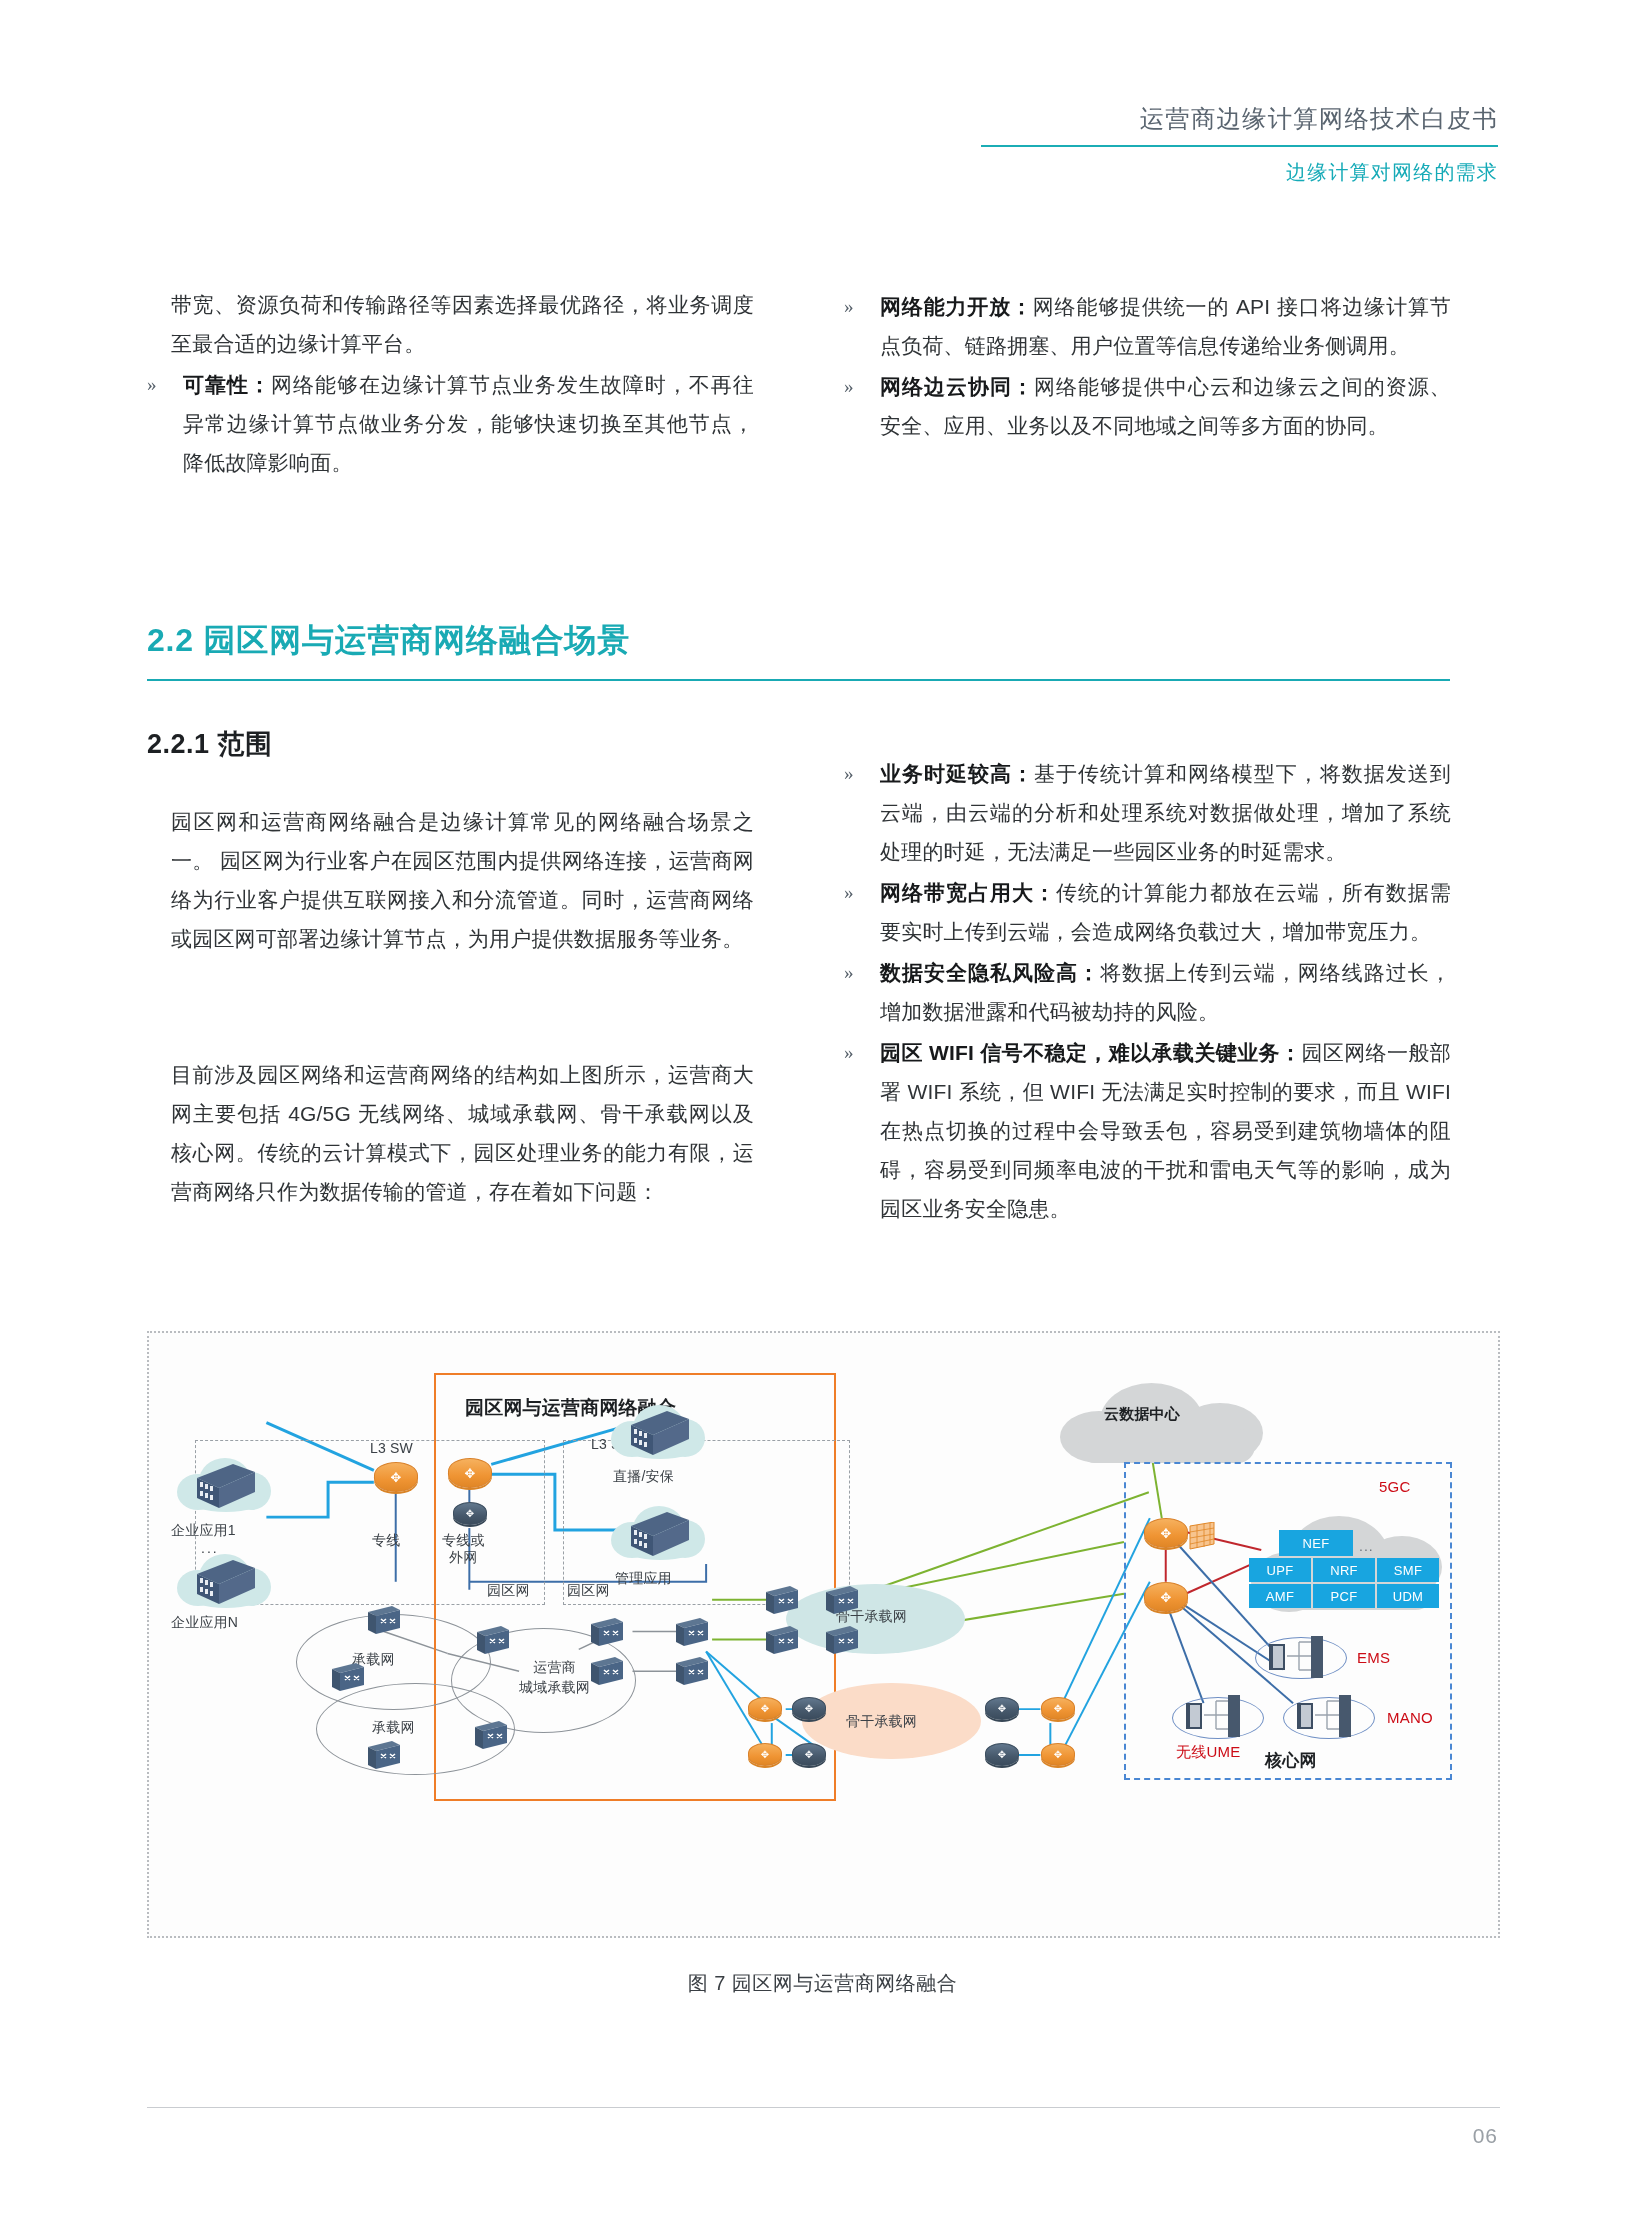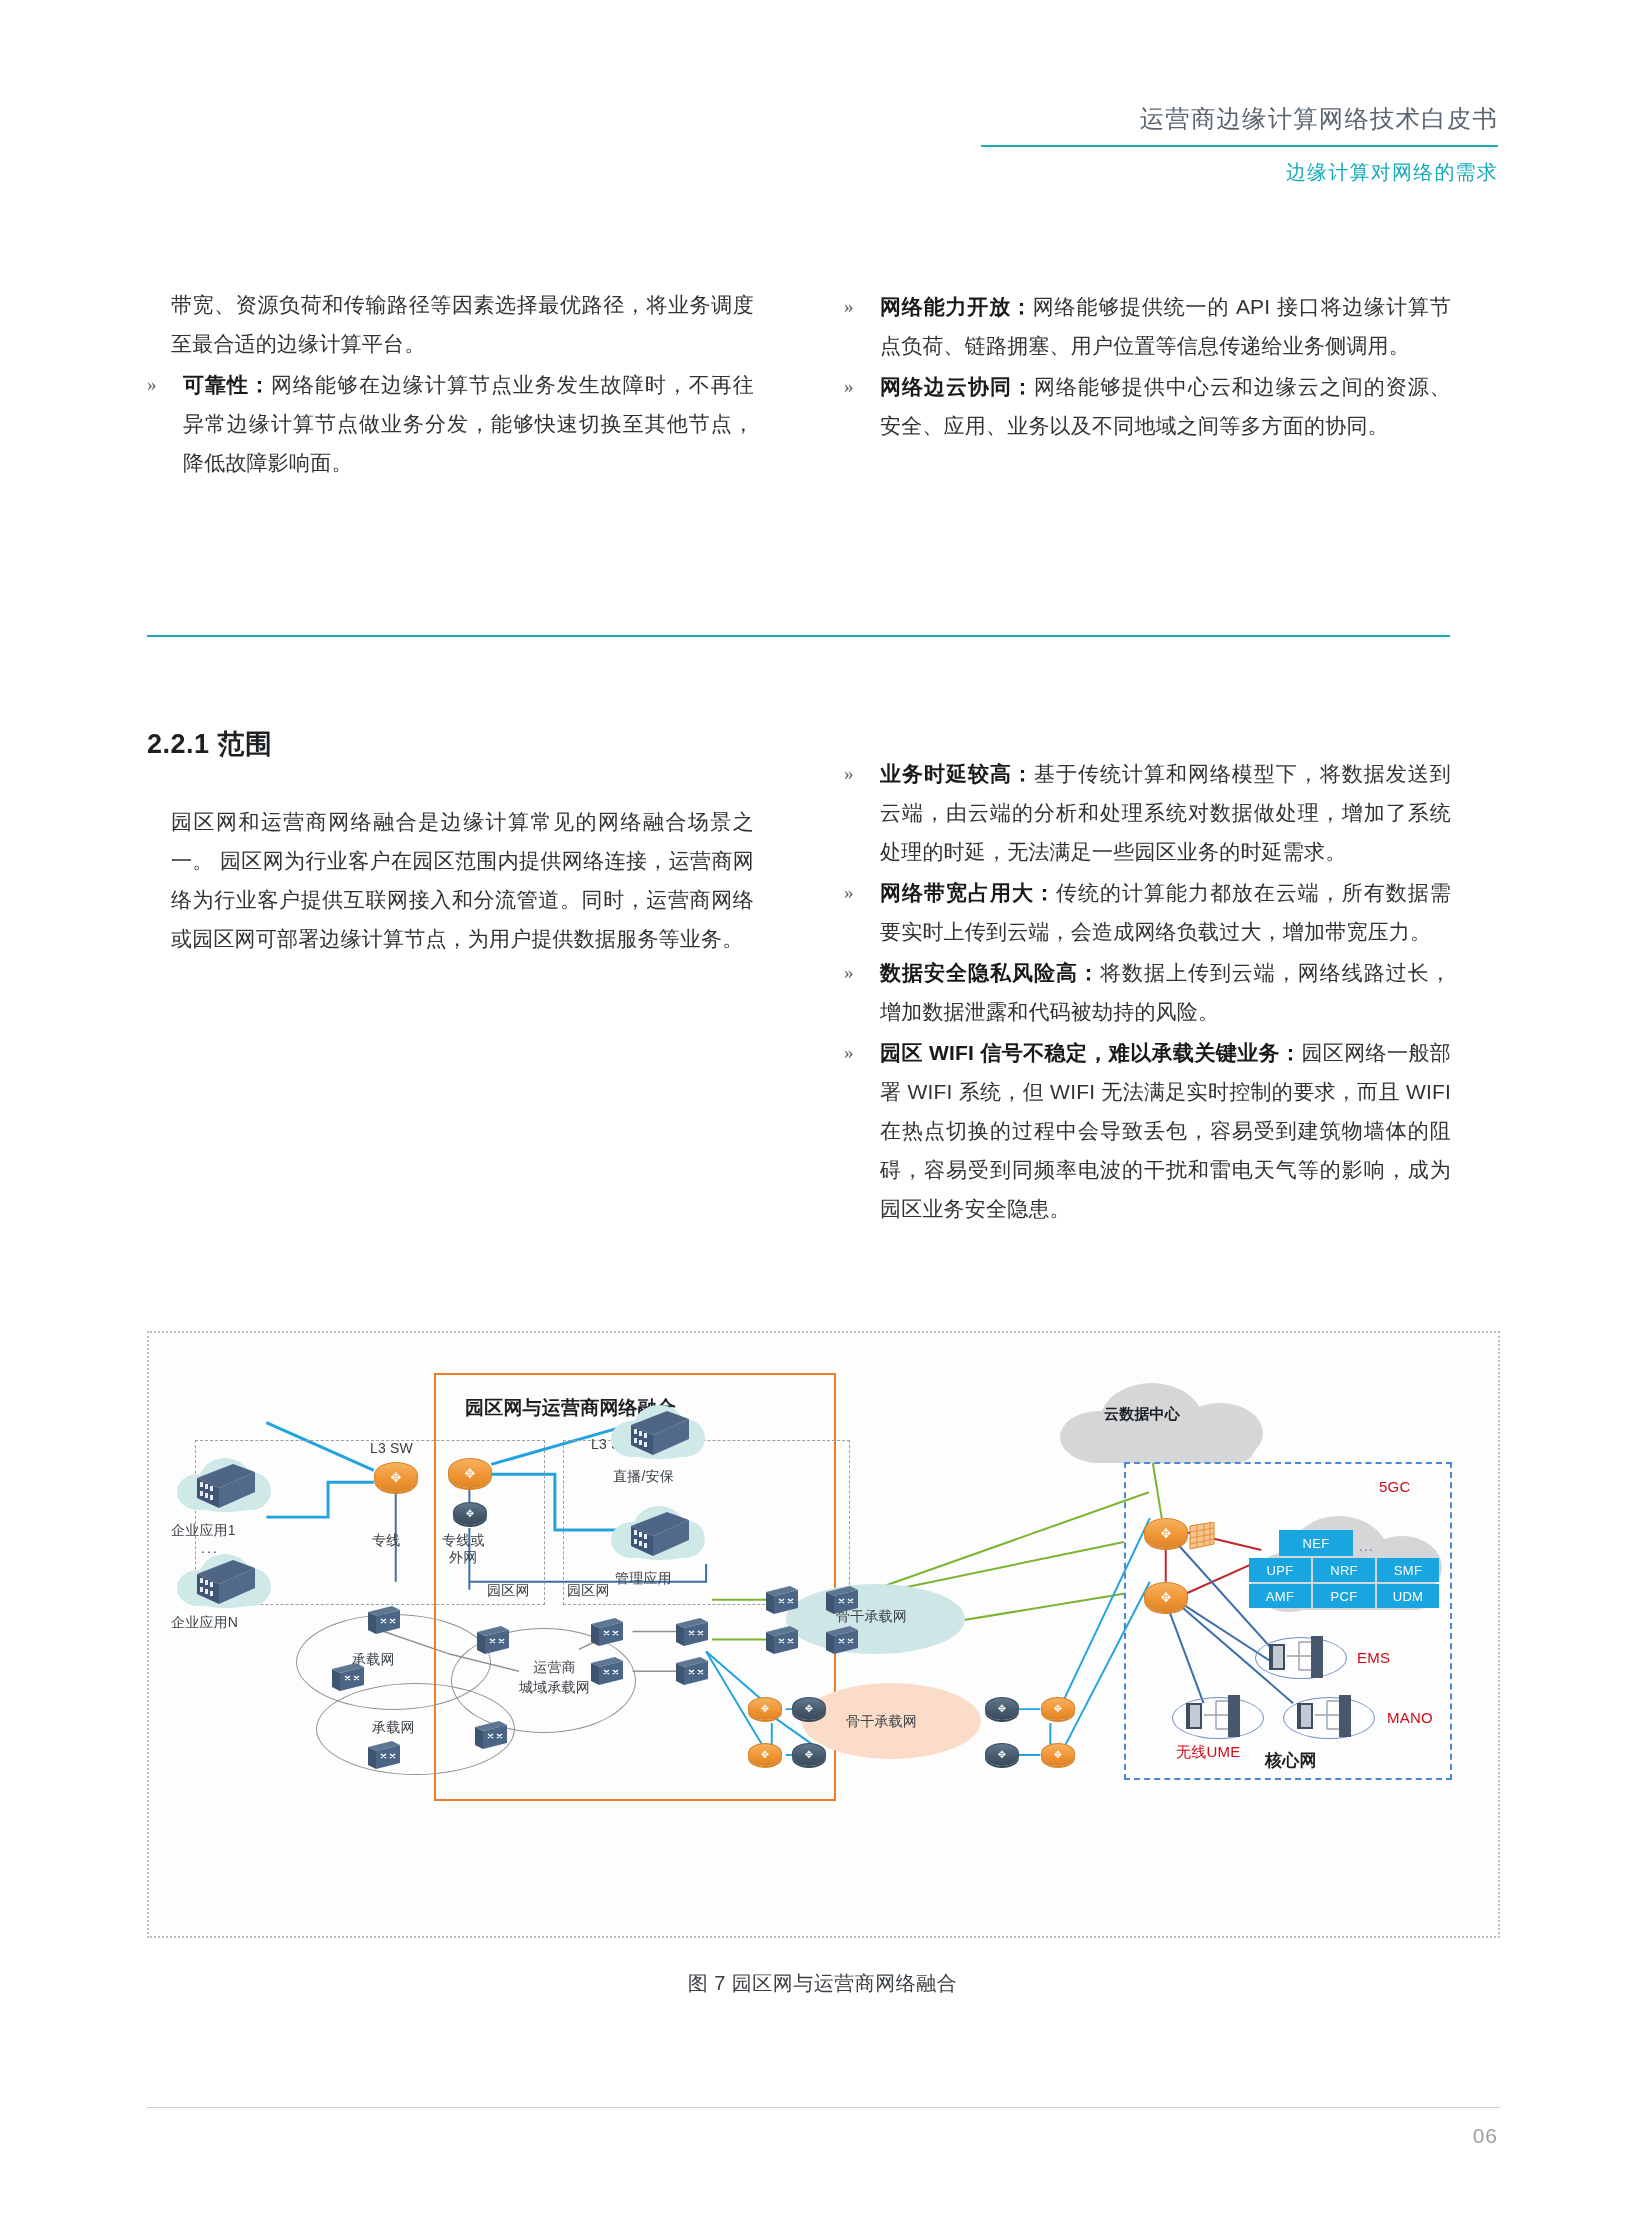--- a/index.html
+++ b/index.html
@@ -275,27 +275,31 @@
     </div>
     <div class="bullet-row">
       <div class="bullet-mark">»</div>
       <div class="bullet-body">
         <b>网络边云协同：</b><span>网络能够提供中心云和边缘云之间的资源、安全、应用、业务以及不同地域之间等多方面的协同。</span>
       </div>
     </div>
   </div>
 
   <div class="h2-wrap" style="top:619px;">
+    <div class="h2">2.2 园区网与运营商网络融合场景</div>
     <div class="h2-rule"></div>
   </div>
 
   <div class="h3" style="top:726px;">2.2.1 范围</div>
 
   <div class="col col-left" style="top:802px;">
     <div class="para">园区网和运营商网络融合是边缘计算常见的网络融合场景之一。 园区网为行业客户在园区范围内提供网络连接，运营商网络为行业客户提供互联网接入和分流管道。同时，运营商网络或园区网可部署边缘计算节点，为用户提供数据服务等业务。</div>
+  </div>
+  <div class="col col-left" style="top:1055px;">
+    <div class="para">目前涉及园区网络和运营商网络的结构如上图所示，运营商大网主要包括 4G/5G 无线网络、城域承载网、骨干承载网以及核心网。传统的云计算模式下，园区处理业务的能力有限，运营商网络只作为数据传输的管道，存在着如下问题：</div>
   </div>
 
   <div class="col col-right" style="top:752px;">
     <div class="bullet-row">
       <div class="bullet-mark">»</div>
       <div class="bullet-body">
         <b>业务时延较高：</b><span>基于传统计算和网络模型下，将数据发送到云端，由云端的分析和处理系统对数据做处理，增加了系统处理的时延，无法满足一些园区业务的时延需求。</span>
       </div>
     </div>
     <div class="bullet-row">

